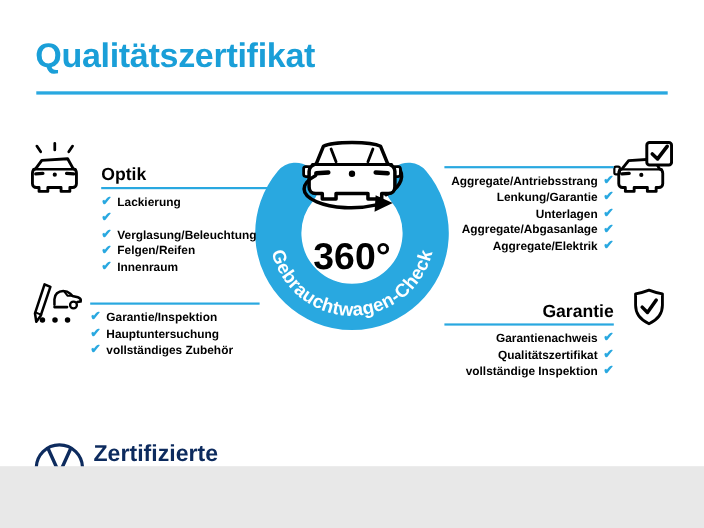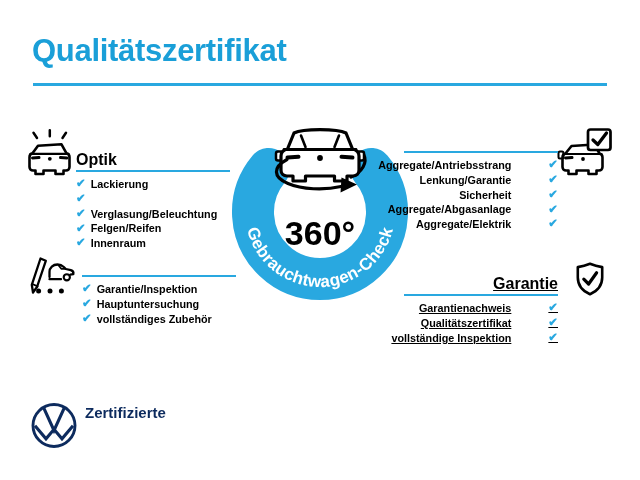--- a/index.html
+++ b/index.html
@@ -1,45 +1,45 @@
 <!DOCTYPE html>
 <html><head>
 <meta charset="utf-8">
 <style>
   * { margin:0; padding:0; box-sizing:border-box; }
   html,body { background:#e8e8e8; }
   .page {
-    position:relative; width:640px; height:480px; background:#ffffff;
+    position:relative; width:640px; height:424px; background:#ffffff;
     font-family:"Liberation Sans", sans-serif; overflow:hidden; margin:0 auto;
   }
   .abs { position:absolute; }
   .title {
     left:32px; top:33px; font-size:31px; font-weight:bold;
     color:#1a9fd8; letter-spacing:-0.3px;
   }
   .top-rule { left:33px; top:83px; width:574px; height:2.6px; background:#29a8e0; }
 
   .section { width:154px; }
   .sec-title { font-size:16px; font-weight:bold; color:#000; line-height:19px; }
   .sec-rule { height:2.4px; background:#29a8e0; margin-top:1px; }
   .items { margin-top:4.5px; list-style:none; }
   .item { height:14.7px; display:flex; align-items:center; font-size:10.8px; font-weight:bold; color:#000; white-space:nowrap; }
   .item .check { color:#29a8e0; font-size:11.5px; line-height:1; }
   .section.left .item .check { margin-right:5px; }
   .section.right { text-align:right; }
-  .section.right .item { justify-content:flex-end;gap:32px; }
+  .section.right .item { justify-content:flex-end; }
   .section.right .item .check { margin-left:5px; }
 
-  .sec-optik    { left:76px;  top:150px; }
+  .sec-optik    { left:92px;  top:150px; }
   .sec-technik  { right:82px; top:150px; }
   .sec-wartung  { left:82px;  top:274px; }
-  .sec-garantie { right:82px; top:274px;text-decoration:underline; }
+  .sec-garantie { right:82px; top:274px; }
 
   svg { display:block; }
-  .footer-text { left:85px; top:405px; color:#0d2b5e; font-size:15px; font-weight:bold; line-height:15.5px; }
+  .footer-text { left:85px; top:405px; color:#0d2b5e; font-size:21px; font-weight:bold; line-height:15.5px; }
 </style>
 </head>
 <body>
 
 <div class="page">
 
   <div class="abs title">Qualitätszertifikat</div>
   <div class="abs top-rule"></div>
 
   <svg class="abs" style="left:24px;top:122px;width:52px;height:56px" viewBox="24 122 52 56">
@@ -145,21 +145,21 @@
     <ul class="items">
       <li class="item">
           <span>Aggregate/Antriebsstrang</span>
           <span class="check">✔</span>
         </li>
       <li class="item">
           <span>Lenkung/Garantie</span>
           <span class="check">✔</span>
         </li>
       <li class="item">
-          <span>Sicherheit</span>
+          <span>Unterlagen</span>
           <span class="check">✔</span>
         </li>
       <li class="item">
           <span>Aggregate/Abgasanlage</span>
           <span class="check">✔</span>
         </li>
       <li class="item">
           <span>Aggregate/Elektrik</span>
           <span class="check">✔</span>
         </li>

